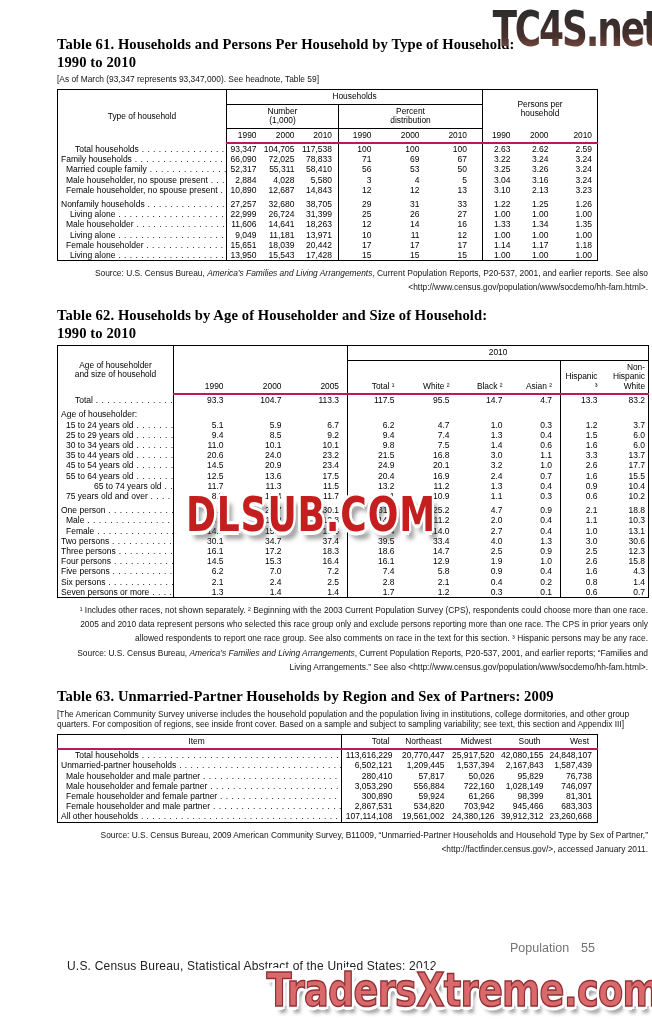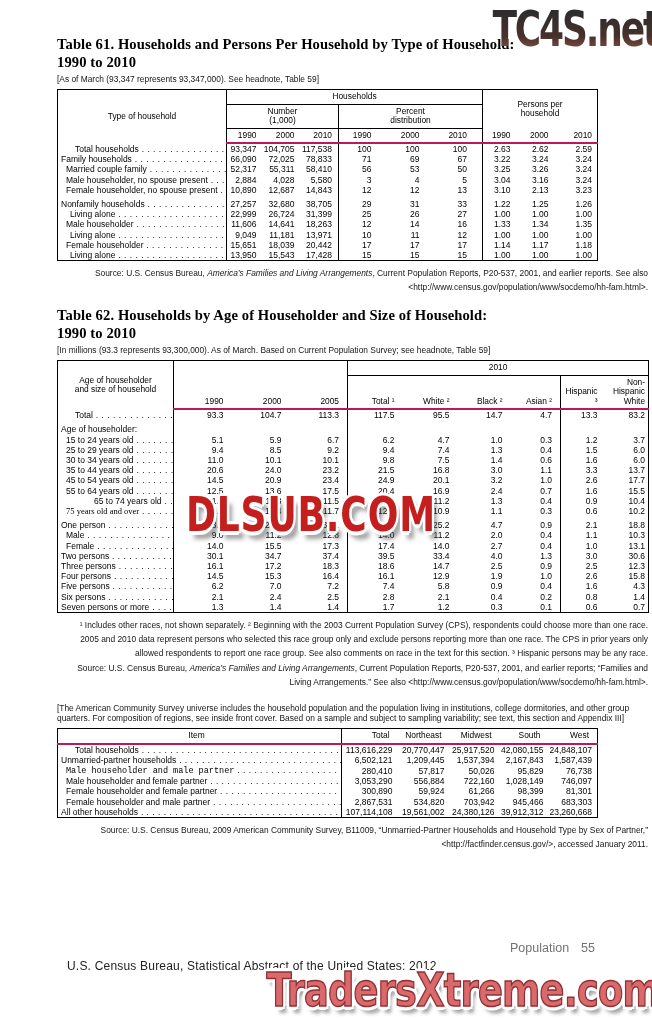--- a/index.html
+++ b/index.html
@@ -251,21 +251,20 @@
               <td class="num">1.00</td>
             </tr>
           </tbody>
       </table>
       <p class="note"><span>Source: U.S. Census Bureau, </span><span class="it">America’s Families and Living Arrangements</span><span>, Current Population Reports, P20-537, 2001, and earlier reports.  See also &lt;http://www.census.gov/population/www/socdemo/hh-fam.html&gt;.</span></p>
     </section>
 
     <section class="sec62">
       <h1 class="title">Table 62. Households by Age of Householder and Size of Household:
 1990 to 2010</h1>
-      <p class="headnote">[In millions (93.3 represents 93,300,000). As of March. Based on Current Population Survey; see headnote, Table 59]</p>
       <table class="t t62">
         <colgroup>
           <col style="width:116px">
             <col style="width:58px">
             <col style="width:58px">
             <col style="width:58px">
           <col style="width:55px">
             <col style="width:55px">
             <col style="width:53px">
             <col style="width:50px">
@@ -396,21 +395,21 @@
               <td class="num">11.3</td>
               <td class="num">11.5</td>
               <td class="num vr">13.2</td>
               <td class="num">11.2</td>
               <td class="num">1.3</td>
               <td class="num">0.4</td>
               <td class="num vr">0.9</td>
               <td class="num">10.4</td>
             </tr>
             <tr>
-              <td class="stub"><span class="lab" style="padding-left: 5px; font-family: Liberation Serif, serif;">75 years old and over</span><span class="dots"></span></td>
+              <td class="stub"><span class="lab" style="padding-left: 5px;">75 years old and over</span><span class="dots"></span></td>
               <td class="num">8.5</td>
               <td class="num">10.4</td>
               <td class="num">11.7</td>
               <td class="num vr">12.1</td>
               <td class="num">10.9</td>
               <td class="num">1.1</td>
               <td class="num">0.3</td>
               <td class="num vr">0.6</td>
               <td class="num">10.2</td>
             </tr>
@@ -522,20 +521,21 @@
               <td class="num vr">0.6</td>
               <td class="num">0.7</td>
             </tr>
           </tbody>
       </table>
       <p class="note">¹ Includes other races, not shown separately. ² Beginning with the 2003 Current Population Survey (CPS), respondents could choose more than one race. 2005 and 2010 data represent persons who selected this race group only and exclude persons reporting more than one race. The CPS in prior years only allowed respondents to report one race group. See also comments on race in the text for this section. ³ Hispanic persons may be any race.</p>
       <p class="note" style="margin-top:1px"><span>Source: U.S. Census Bureau, </span><span class="it">America’s Families and Living Arrangements</span><span>, Current Population Reports, P20-537, 2001, and earlier reports; “Families and Living Arrangements.” See also &lt;http://www.census.gov/population/www/socdemo/hh-fam.html&gt;.</span></p>
     </section>
 
     <section class="sec63">
+      <h1 class="title">Table 63. Unmarried-Partner Households by Region and Sex of Partners: 2009</h1>
       <p class="headnote">[The American Community Survey universe includes the household population and the population living in institutions, college dormitories, and other group quarters. For composition of regions, see inside front cover. Based on a sample and subject to sampling variability; see text, this section and Appendix III]</p>
       <table class="t t63">
         <colgroup>
           <col style="width:284px">
             <col style="width:56px">
             <col style="width:52px">
           <col style="width:50px">
             <col style="width:49px">
             <col style="width:49px">
         </colgroup>
@@ -560,21 +560,21 @@
             </tr>
             <tr>
               <td class="stub"><span class="lab">Unmarried-partner households</span><span class="dots"></span></td>
               <td class="num">6,502,121</td>
               <td class="num">1,209,445</td>
               <td class="num">1,537,394</td>
               <td class="num">2,167,843</td>
               <td class="num">1,587,439</td>
             </tr>
             <tr>
-              <td class="stub"><span class="lab" style="padding-left: 5px; font-family: Liberation Mono, monospace;">Male householder and male partner</span><span class="dots"></span></td>
+              <td class="stub"><span class="lab" style="padding-left: 5px;">Male householder and male partner</span><span class="dots"></span></td>
               <td class="num">280,410</td>
               <td class="num">57,817</td>
               <td class="num">50,026</td>
               <td class="num">95,829</td>
               <td class="num">76,738</td>
             </tr>
             <tr>
               <td class="stub"><span class="lab" style="padding-left: 5px;">Male householder and female partner</span><span class="dots"></span></td>
               <td class="num">3,053,290</td>
               <td class="num">556,884</td>

